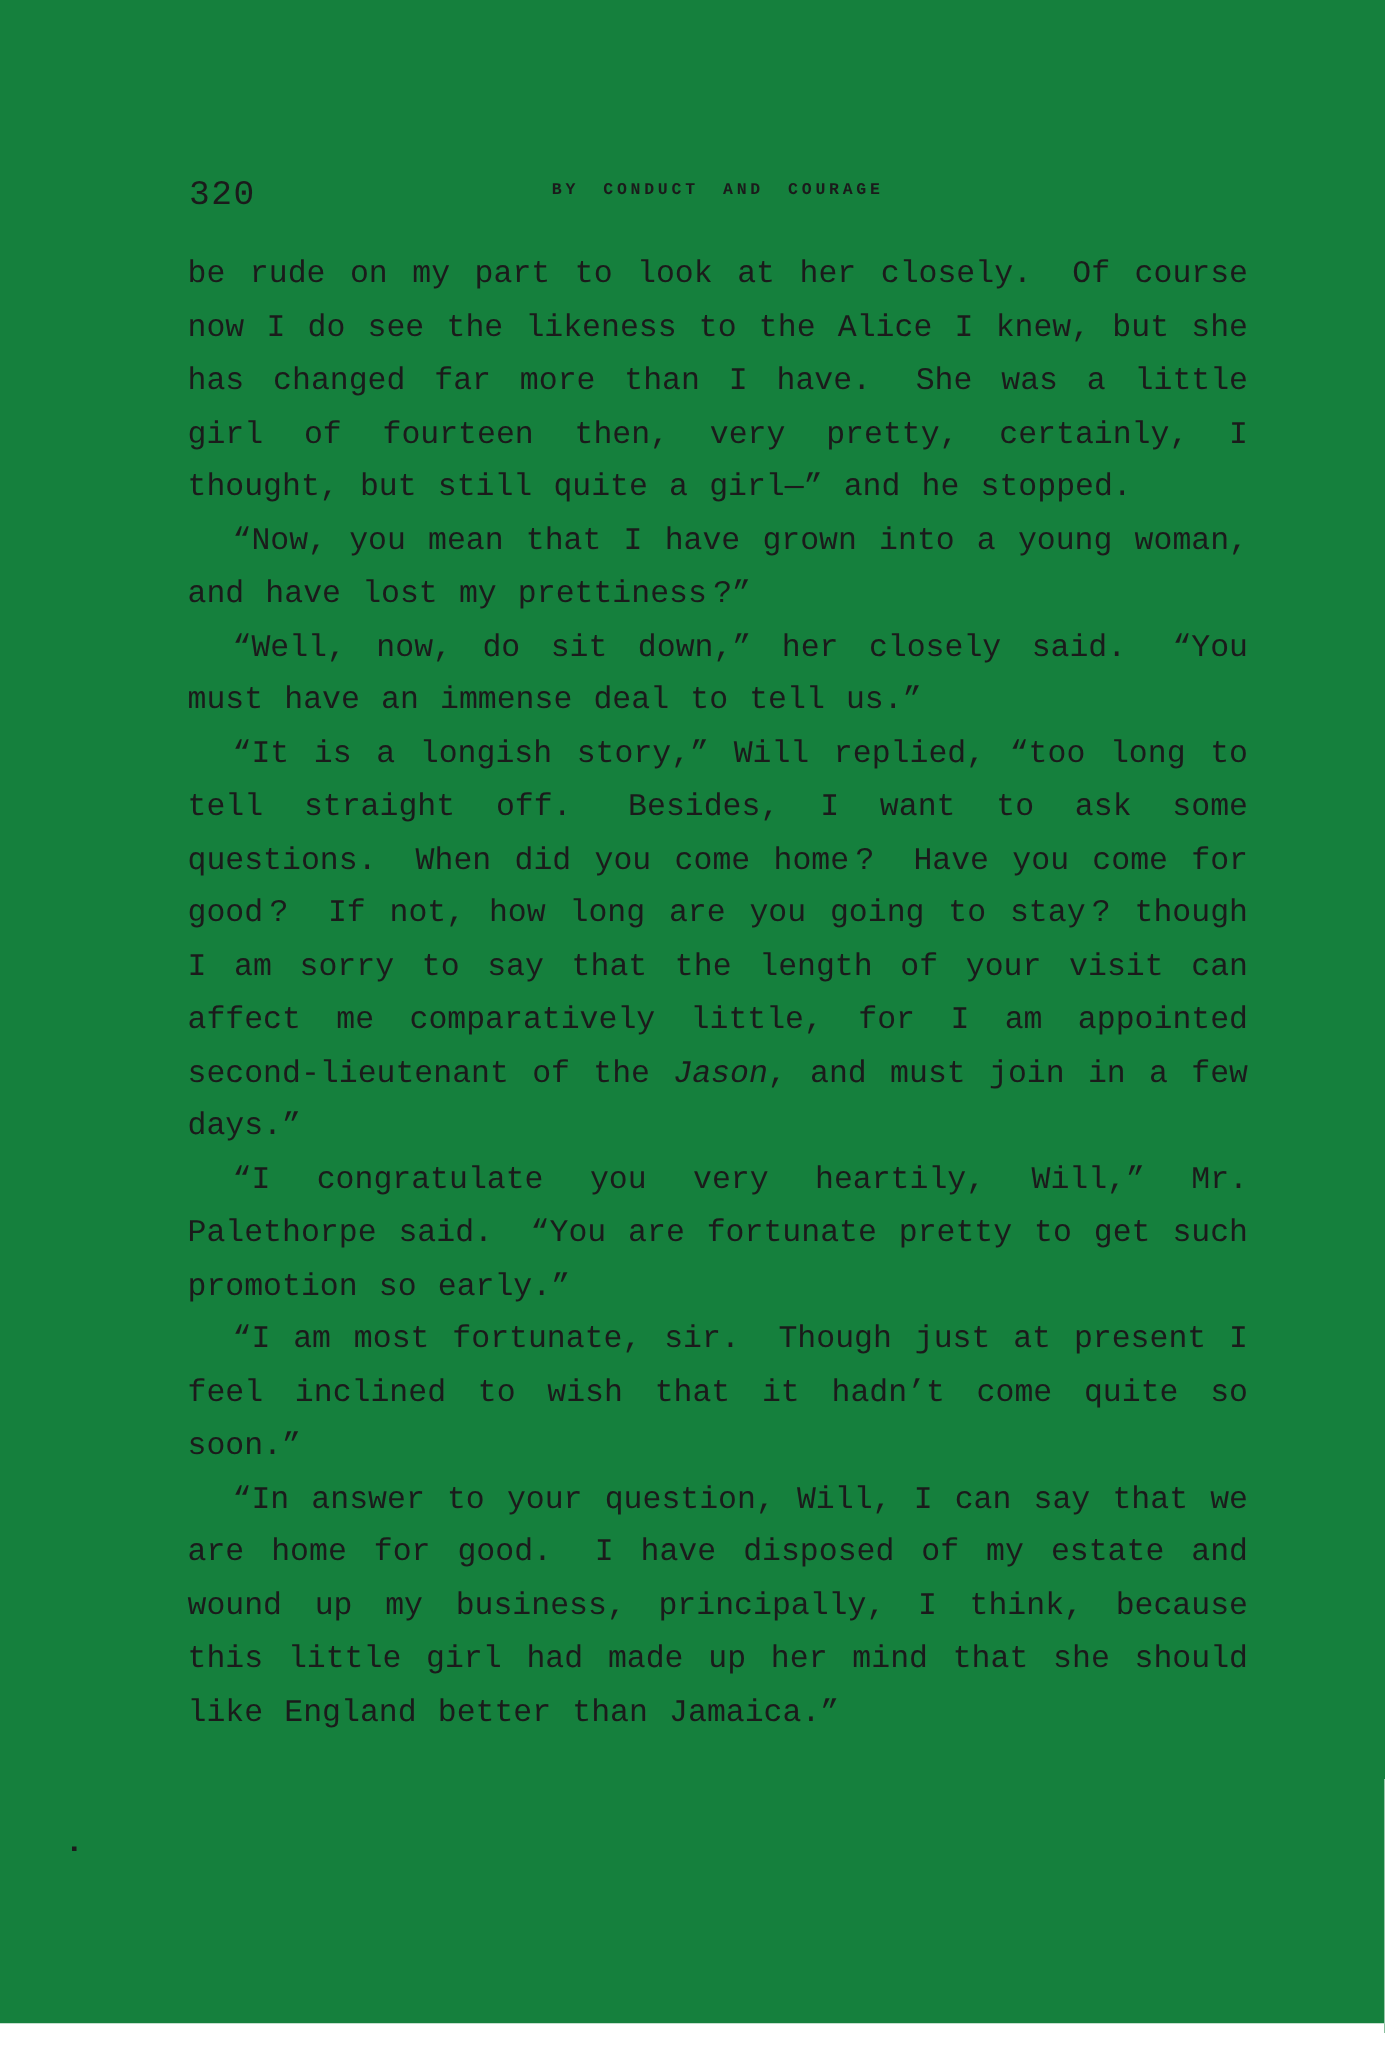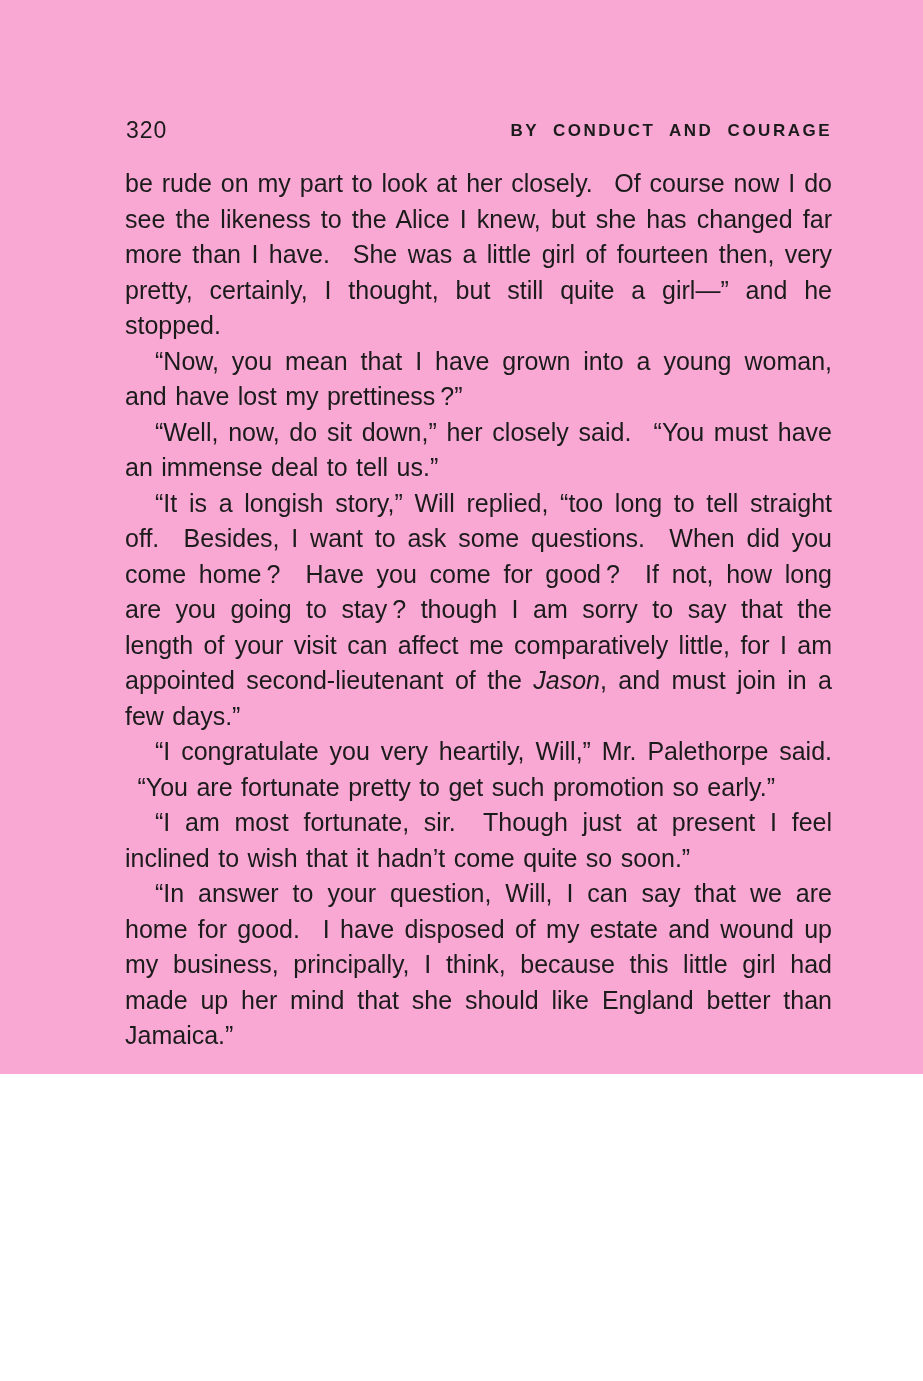--- a/index.html
+++ b/index.html
@@ -3,23 +3,23 @@
 <meta charset="utf-8">
 <style>
   html, body {
     margin: 0;
     padding: 0;
     background: #ffffff;
   }
   .page {
     position: relative;
     width: 923px;
-    height: 1074px;
-    background: #f9a8d4;
-    font-family: Liberation Sans, sans-serif;
+    height: 1349px;
+    background: #15803d;
+    font-family: Liberation Mono, monospace;
     color: #1b1b1b;
     overflow: hidden;
   }
   .header {
     position: absolute;
     top: 117px;
     left: 125px;
     width: 707px;
     height: 28px;
   }
@@ -28,32 +28,32 @@
     left: 1px;
     top: 0;
     font-size: 23px;
     letter-spacing: 1px;
   }
   .running-title {
     position: absolute;
     left: 0;
     right: 0;
     top: 4px;
-    text-align: right;
-    font-size: 17px;
+    text-align: center;
+    font-size: 11px;
     font-weight: bold;
     letter-spacing: 2.5px;
     word-spacing: 7px;
   }
   .text-block {
     position: absolute;
     top: 166px;
     left: 125px;
     width: 707px;
-    font-size: 25px;
+    font-size: 21px;
     line-height: 35.5px;
     text-align: justify;
     word-spacing: 1.5px;
   }
   .para {
     margin: 0;
     text-indent: 30px;
   }
   .para.first {
     text-indent: 0;

